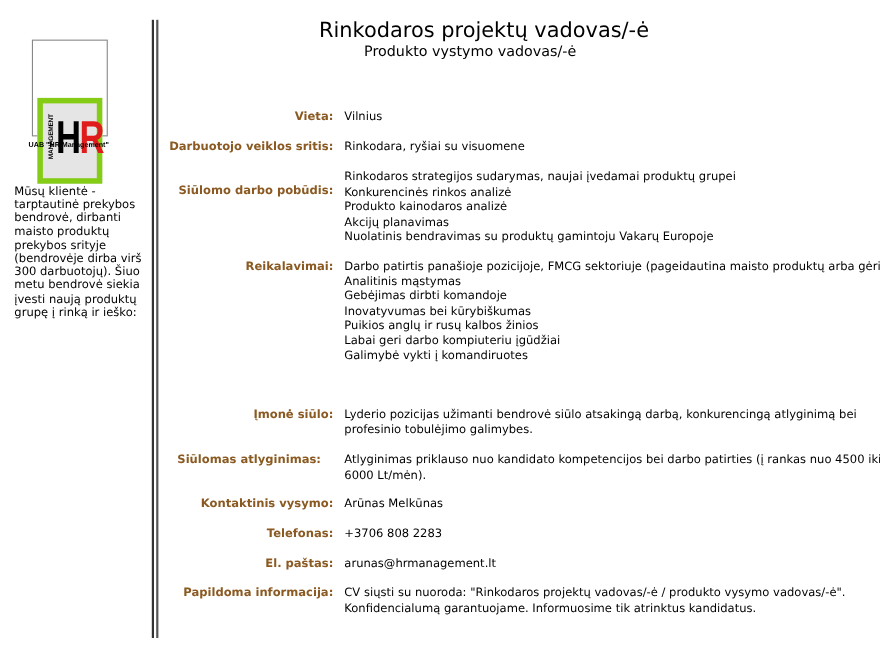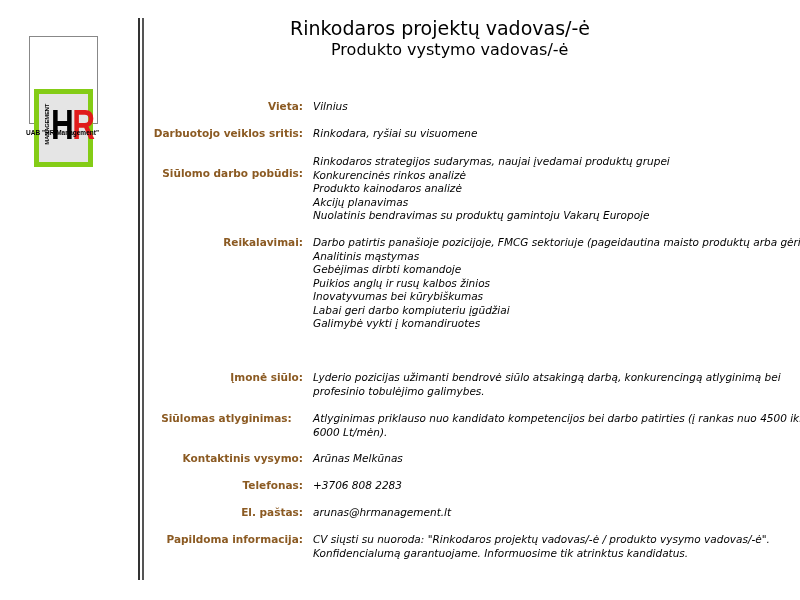--- a/index.html
+++ b/index.html
@@ -17,38 +17,39 @@
             color: #000; font-family: "Liberation Sans", sans-serif; line-height: 48px;
             transform: scaleX(0.75); transform-origin: left; letter-spacing: -2px; }
   .logo-r { color: #e01b1b; }
   .logo-caption { position: absolute; left: 0; width: 125px; top: 129px; text-align: center;
                   font-size: 6.5px; font-weight: bold; font-family: "Liberation Sans", sans-serif; }
   .client-text { position: absolute; left: 13px; top: 168px; width: 118px; font-size: 10.5px;
                  line-height: 12.2px; }
   .vline1 { position: absolute; left: 138px; top: 18px; width: 2px; height: 562px; background: #333; }
   .vline2 { position: absolute; left: 142px; top: 18px; width: 2px; height: 562px; background: #555; }
   .title1 { position: absolute; left: 290px; top: 17px; font-size: 19px; }
-  .title2 { position: absolute; left: 331px; top: 40px; font-size: 16px; }
+  .title2 { position: absolute; left: 331px; top: 40px; font-size: 13px; }
   .row { position: absolute; left: 150px; width: 645px; font-size: 10.5px; line-height: 13.5px; }
   .row .lbl { position: absolute; left: 0; width: 153px; text-align: right; color: #8b5a22;
               font-weight: bold; }
   .row .val { position: absolute; left: 163px; width: 480px; }
-  .row .val div { white-space: nowrap; font-style: italic; }
+  .row .val div { white-space: nowrap; }
 </style>
 </head>
 <body>
 
 <div class="sidebar">
   <div class="logo-outer">
     <div class="logo-frame">
       <span class="logo-vert">MANAGEMENT</span>
       <span class="logo-h"><span>H</span><span class="logo-r">R</span></span>
     </div>
   </div>
   <div class="logo-caption">UAB "HR Management"</div>
+  <div class="client-text">Mūsų klientė - tarptautinė prekybos bendrovė, dirbanti maisto produktų prekybos srityje (bendrovėje dirba virš 300 darbuotojų). Šiuo metu bendrovė siekia įvesti naują produktų grupę į rinką ir ieško:</div>
 </div>
 
 <div class="vline1"></div>
 <div class="vline2"></div>
 
 <div class="title1">Rinkodaros projektų vadovas/-ė</div>
 <div class="title2">Produkto vystymo vadovas/-ė</div>
 
 <div class="row" style="top:100px">
   <div class="lbl" style="color: rgb(139, 90, 34);">Vieta:</div>
@@ -74,22 +75,22 @@
     <div>Nuolatinis bendravimas su produktų gamintoju Vakarų Europoje</div>
   </div>
 </div>
 
 <div class="row" style="top:236px">
   <div class="lbl" style="color: rgb(139, 90, 34);">Reikalavimai:</div>
   <div class="val">
     <div>Darbo patirtis panašioje pozicijoje, FMCG sektoriuje (pageidautina maisto produktų arba gėrimų)</div>
     <div>Analitinis mąstymas</div>
     <div>Gebėjimas dirbti komandoje</div>
+    <div>Inovatyvumas bei kūrybiškumas</div>
     <div>Puikios anglų ir rusų kalbos žinios</div>
-    <div>Inovatyvumas bei kūrybiškumas</div>
     <div>Labai geri darbo kompiuteriu įgūdžiai</div>
     <div>Galimybė vykti į komandiruotes</div>
   </div>
 </div>
 
 <div class="row" style="top:371px">
   <div class="lbl" style="color: rgb(139, 90, 34);">Įmonė siūlo:</div>
   <div class="val">
     <div>Lyderio pozicijas užimanti bendrovė siūlo atsakingą darbą, konkurencingą atlyginimą bei</div>
     <div>profesinio tobulėjimo galimybes.</div>

